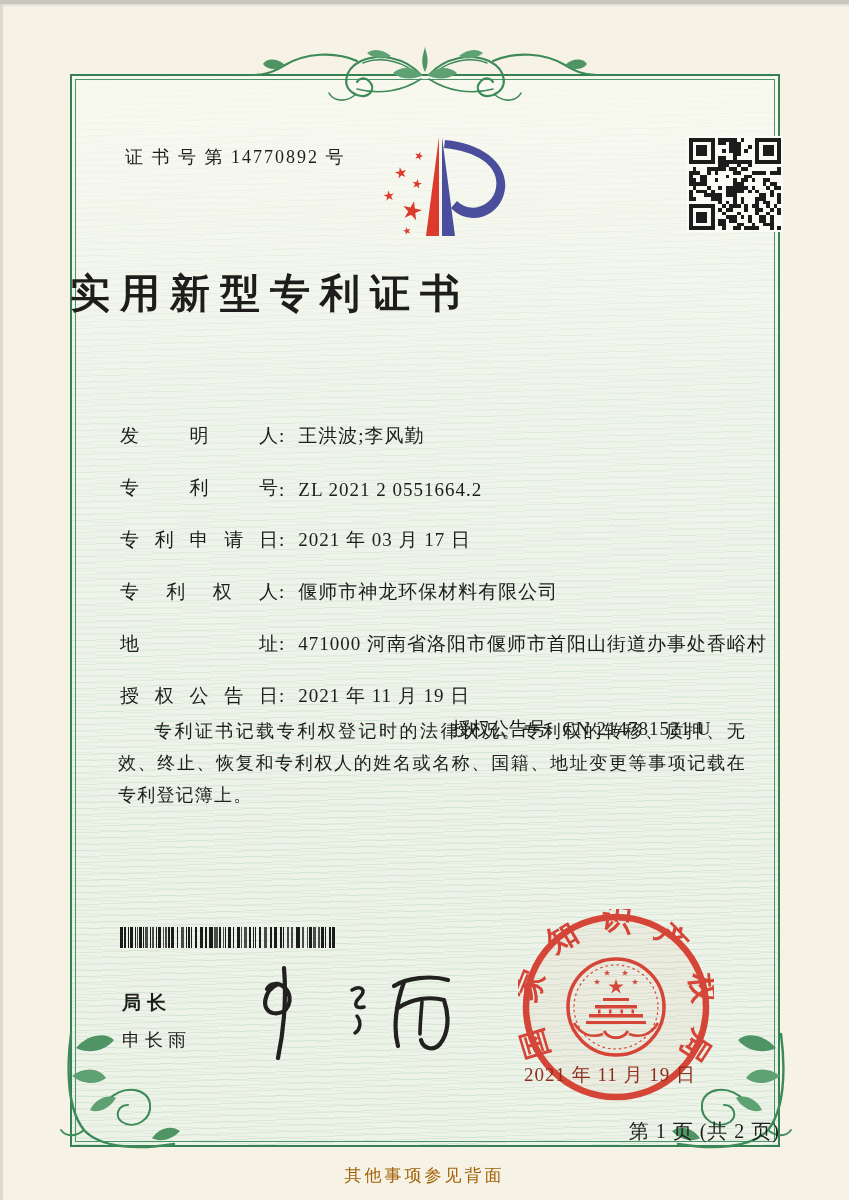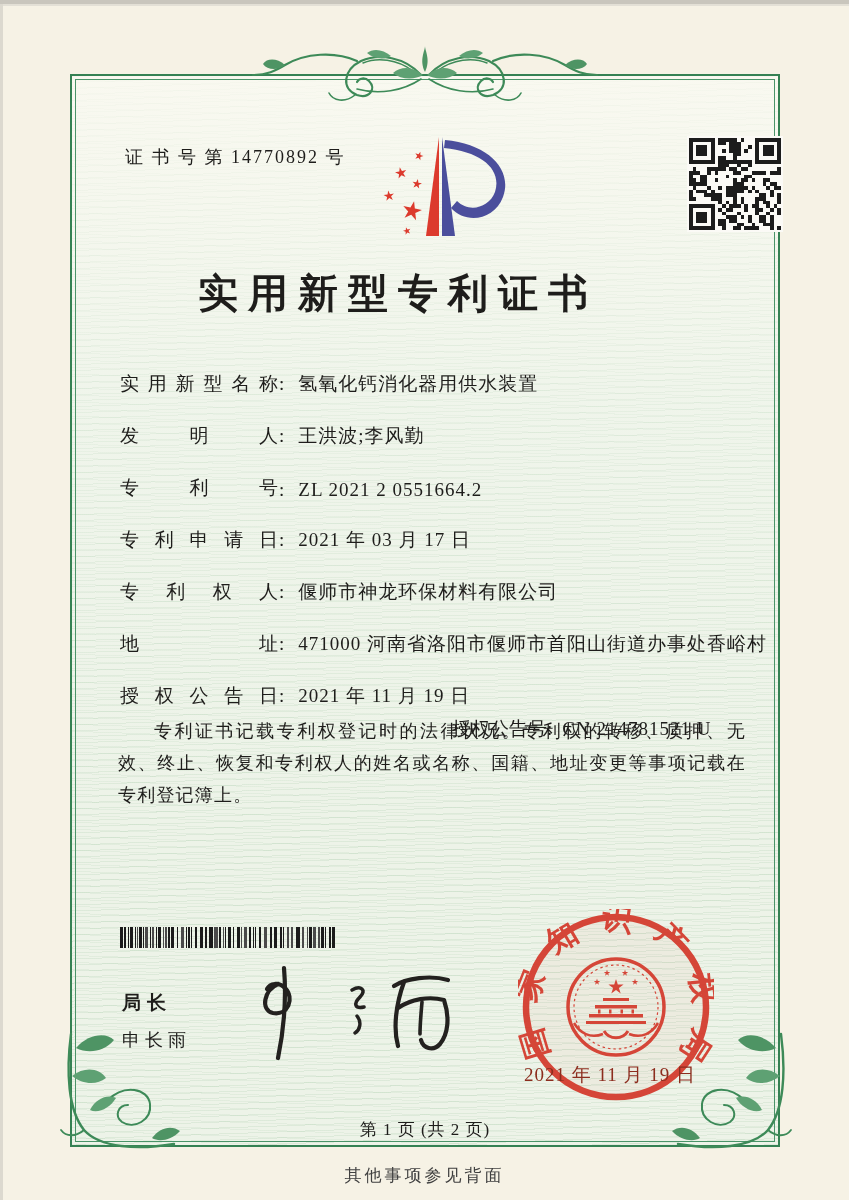--- a/index.html
+++ b/index.html
@@ -18,34 +18,34 @@
       linear-gradient(180deg, rgba(252,250,242,.8), rgba(244,248,240,.35) 30%, rgba(236,245,232,0) 70%),
       repeating-linear-gradient(178deg, rgba(110,170,118,.13) 0 1px, rgba(0,0,0,0) 1px 6px),
       repeating-linear-gradient(182deg, rgba(110,170,118,.09) 0 1px, rgba(0,0,0,0) 1px 7px);
   }
   .frame-inner{
     position:absolute;left:3px;top:3px;right:3px;bottom:3px;
     border:1px solid #4a9468;
   }
   .abs{position:absolute;}
   .cert-no{left:125px;top:141px;font-size:18px;letter-spacing:2px;z-index:12;}
-  .title{left:70px;top:262px;width:656px;text-align:center;font-size:40px;font-weight:bold;letter-spacing:10px;z-index:12;}
+  .title{left:70px;top:262px;width:656px;font-size:40px;font-weight:bold;letter-spacing:10px;z-index:12;}
   .row{left:120px;height:26px;font-size:19px;z-index:12;white-space:nowrap;}
   .row .lbl{display:inline-block;width:158px;text-align:justify;text-align-last:justify;vertical-align:bottom;}
   .row .colon{display:inline-block;margin:0 2px 0 1px;}
   .row .val{margin-left:12px;letter-spacing:1px;}
   .grant{left:452px;top:712px;font-size:19px;z-index:12;white-space:nowrap;}
   .grant .val{margin-left:10px;letter-spacing:1px;}
   .paras{left:118px;top:711px;width:628px;font-size:18px;line-height:32px;letter-spacing:1.2px;z-index:12;text-align:justify;}
   .paras p{margin:0;text-indent:2em;}
   .officer-title{left:122px;top:986px;font-size:19px;letter-spacing:6px;z-index:12;font-weight:bold;}
   .officer-name{left:122px;top:1024px;font-size:18px;letter-spacing:5px;z-index:12;}
   .seal-date{left:524px;top:1058px;font-size:19px;color:#8c2d1e;letter-spacing:1px;z-index:40;}
-  .page-num{left:70px;top:1114px;width:710px;text-align:center;font-size:17px;letter-spacing:1px;z-index:12;}
-  .back-note{left:0;top:1160px;width:849px;text-align:center;font-size:17px;letter-spacing:3px;color:#404040;z-index:12;}
+  .page-num{left:70px;top:1114px;width:710px;text-align:right;font-size:20px;letter-spacing:1px;z-index:12;}
+  .back-note{left:0;top:1160px;width:849px;text-align:center;font-size:17px;letter-spacing:3px;color:#a16207;z-index:12;}
   .qr{left:687px;top:132px;z-index:12;background:#fbfaf6;padding:2px;}
   .logo{left:363px;top:120px;z-index:12;}
   .barcode{left:120px;top:923px;z-index:12;}
   .signature{left:248px;top:958px;z-index:13;}
   .seal{left:518px;top:905px;z-index:35;opacity:.93;}
   .ornament-top{left:245px;top:40px;z-index:6;}
   .corner{top:1026px;z-index:6;}
   .corner.left{left:56px;}
   .corner.right{left:666px;transform:scaleX(-1);}
 </style>
@@ -331,23 +331,20 @@
       <rect x="18" y="0" width="7" height="7" fill="#1c1c1c"></rect>
       <rect x="19" y="1" width="5" height="5" fill="#fbfaf6"></rect>
       <rect x="20" y="2" width="3" height="3" fill="#1c1c1c"></rect>
       <rect x="0" y="18" width="7" height="7" fill="#1c1c1c"></rect>
       <rect x="1" y="19" width="5" height="5" fill="#fbfaf6"></rect>
       <rect x="2" y="20" width="3" height="3" fill="#1c1c1c"></rect>
     </svg>
 
   <div class="abs title">实用新型专利证书</div>
 
-  <div class="abs row" style="top:367px">
-    <span class="lbl">实用新型名称</span><span class="colon">:</span><span class="val">氢氧化钙消化器用供水装置</span>
-  </div>
   <div class="abs row" style="top:419px">
     <span class="lbl">发明人</span><span class="colon">:</span><span class="val">王洪波;李风勤</span>
   </div>
   <div class="abs row" style="top:471px">
     <span class="lbl">专利号</span><span class="colon">:</span><span class="val">ZL 2021 2 0551664.2</span>
   </div>
   <div class="abs row" style="top:523px">
     <span class="lbl">专利申请日</span><span class="colon">:</span><span class="val">2021 年 03 月 17 日</span>
   </div>
   <div class="abs row" style="top:575px">

